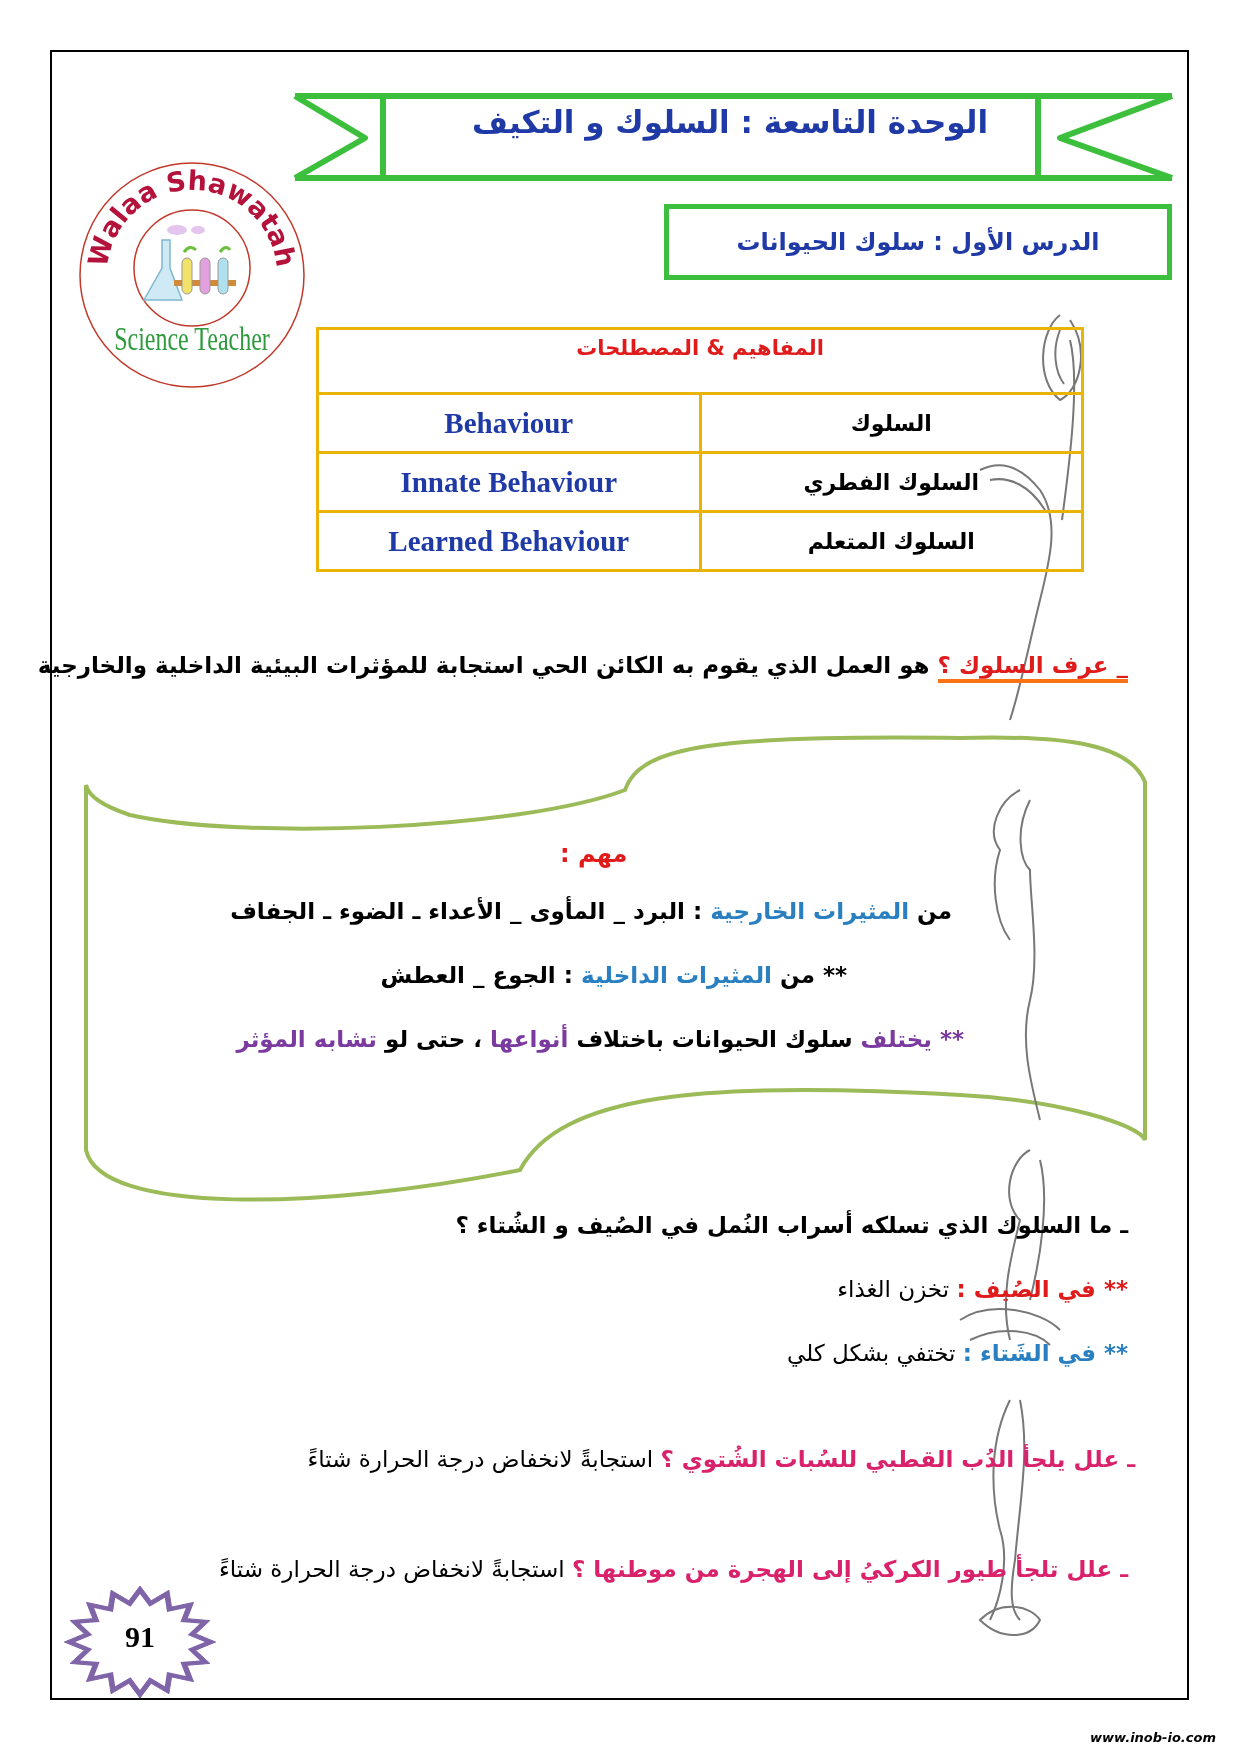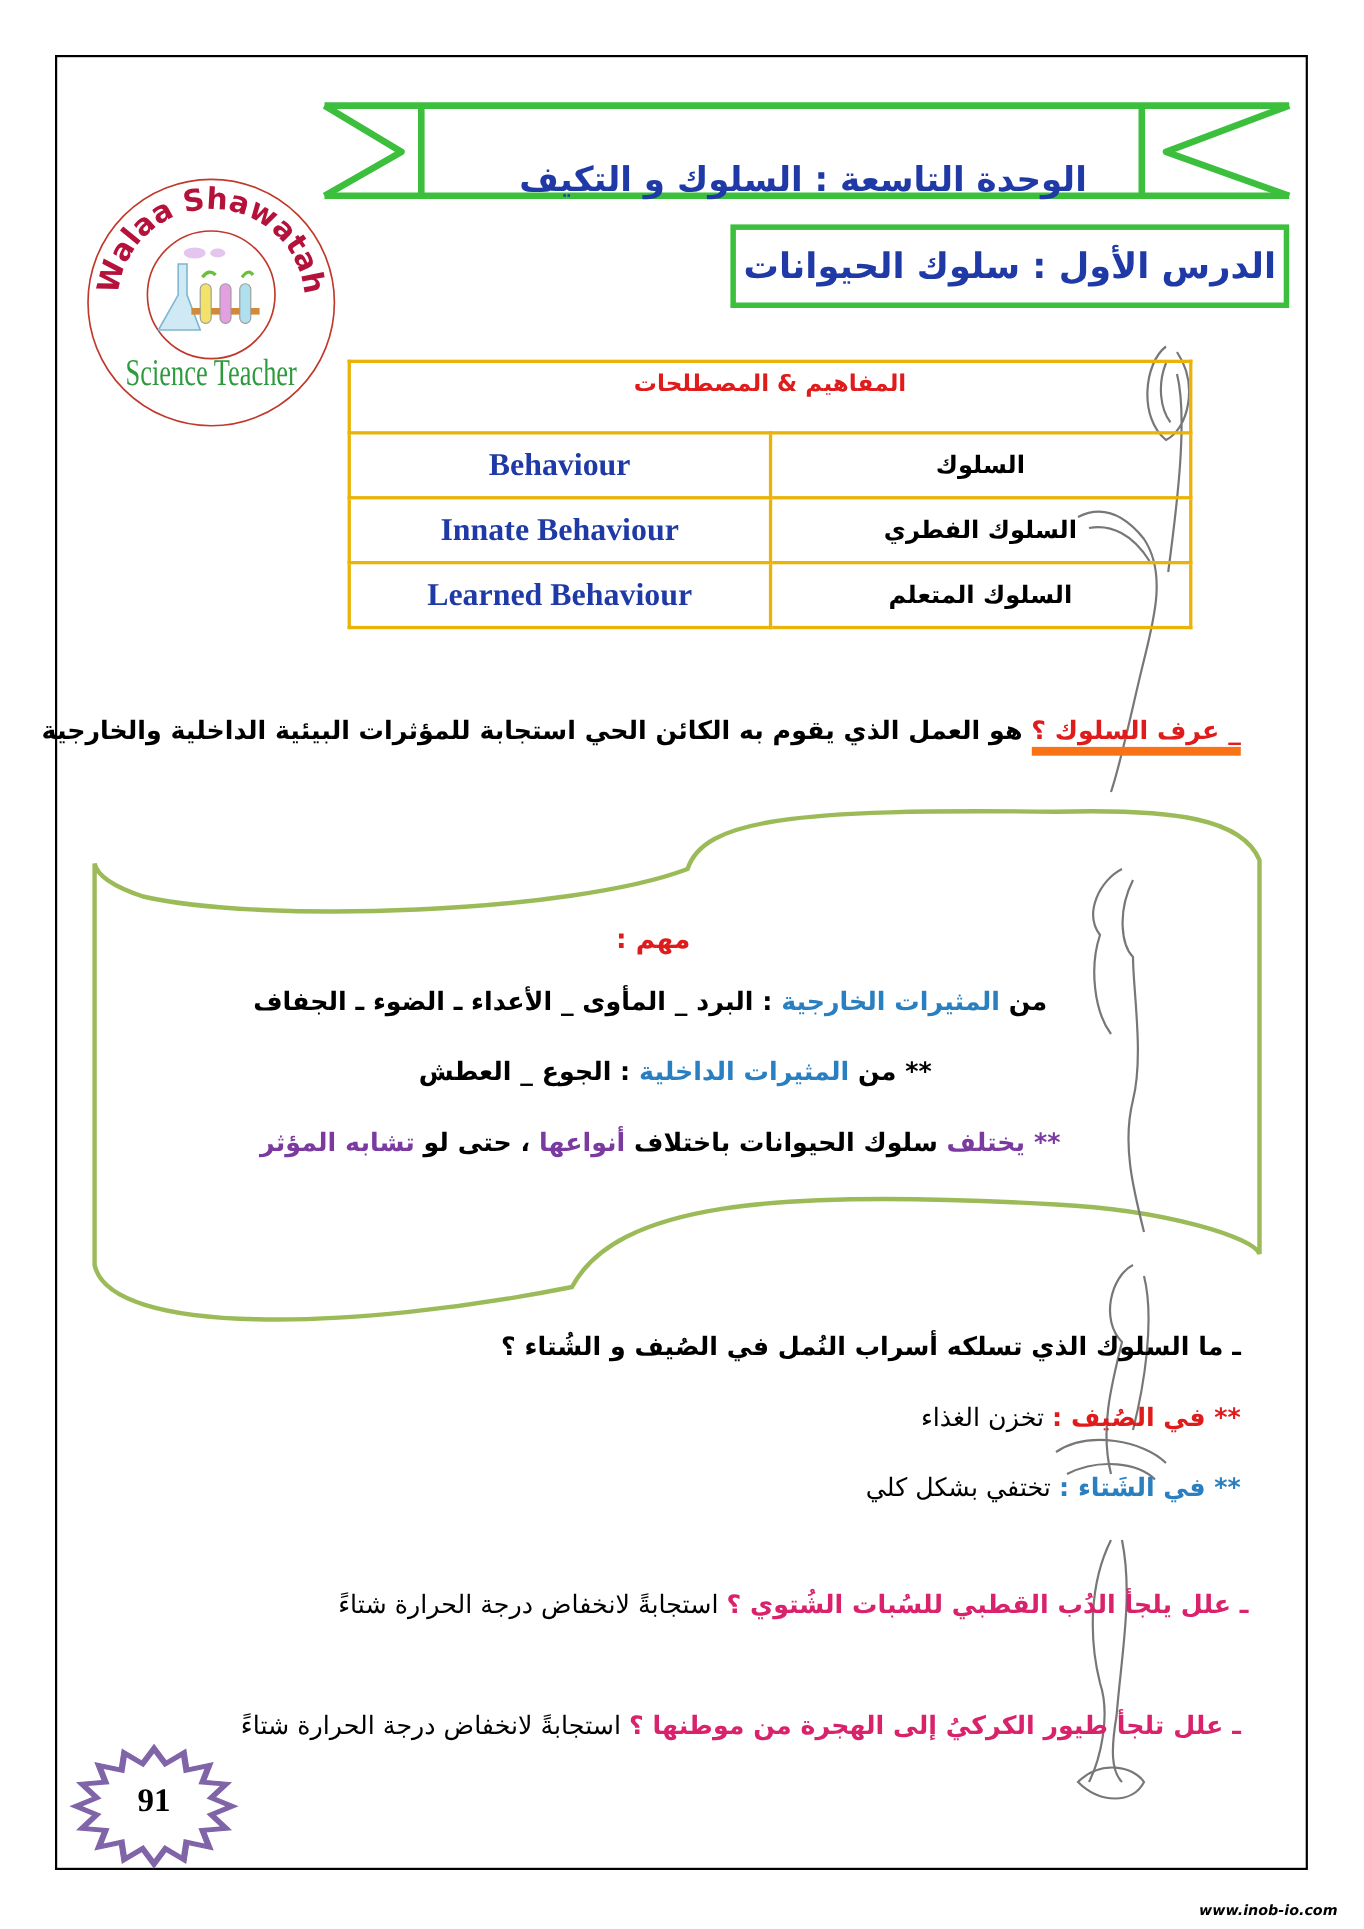--- a/index.html
+++ b/index.html
@@ -4,37 +4,37 @@
 <style>
   html, body { margin: 0; padding: 0; background: #ffffff; }
   body { width: 1240px; height: 1754px; position: relative; overflow: hidden;
          font-family: "DejaVu Sans", "Liberation Sans", sans-serif; color: #000; }
   .page-border { position: absolute; left: 50px; top: 50px; width: 1139px; height: 1650px;
                  border: 2px solid #000; box-sizing: border-box; }
   .abs { position: absolute; }
   .rtl { direction: rtl; unicode-bidi: plaintext; }
   svg.layer { position: absolute; left: 0; top: 0; }
   .unit-title { left: 430px; top: 104px; width: 600px; text-align: center; font-size: 31px;
-                font-weight: bold; color: #1f3aa6; margin-top: 42px; }
+                font-weight: bold; color: #1f3aa6; }
   .lesson-box { left: 664px; top: 204px; width: 508px; height: 76px; border: 5px solid #3cbf3c;
                 box-sizing: border-box; display: flex; align-items: center; justify-content: center; }
-  .lesson-title { font-size: 32px; font-weight: bold; color: #1f3aa6; }
+  .lesson-title { font-size: 24px; font-weight: bold; color: #1f3aa6; }
   table.terms { position: absolute; left: 316px; top: 327px; width: 768px; border-collapse: collapse; }
   table.terms td { border: 3px solid #eab308; height: 56px; text-align: center; vertical-align: middle; padding: 0; }
   table.terms td.head { height: 56px; vertical-align: top; padding-top: 6px; }
   .terms-head { color: #e01b1b; font-weight: bold; font-size: 21px; }
   .term-en { color: #1f3aa6; font-weight: bold; font-size: 29px; font-family: "Liberation Serif", "DejaVu Serif", serif; }
   .term-ar { font-weight: bold; font-size: 22px; color: #000; }
   .line { font-size: 23px; font-weight: bold; white-space: nowrap; }
   .red { color: #e01b1b; }
   .blue { color: #2a7fc1; }
   .purple { color: #7a3aa0; }
   .magenta { color: #d9226b; }
   .black-normal { font-weight: normal; color: #000; }
-  .underline-red { border-bottom: 8px solid #f97316; padding-bottom: 1px; }
+  .underline-red { border-bottom: 4px solid #f97316; padding-bottom: 1px; }
   .logo { left: 72px; top: 150px; width: 240px; height: 250px; }
   .page-num { left: 60px; top: 1585px; width: 160px; height: 115px; }
   .page-num-text { left: 60px; top: 1620px; width: 160px; text-align: center; font-size: 30px;
                    font-weight: bold; font-family: "Liberation Serif", "DejaVu Serif", serif; }
   .footer-url { left: 1090px; top: 1730px; font-size: 13px; font-weight: bold; font-style: italic; }
 </style>
 </head>
 <body>
 
 <div class="page-border"></div>

